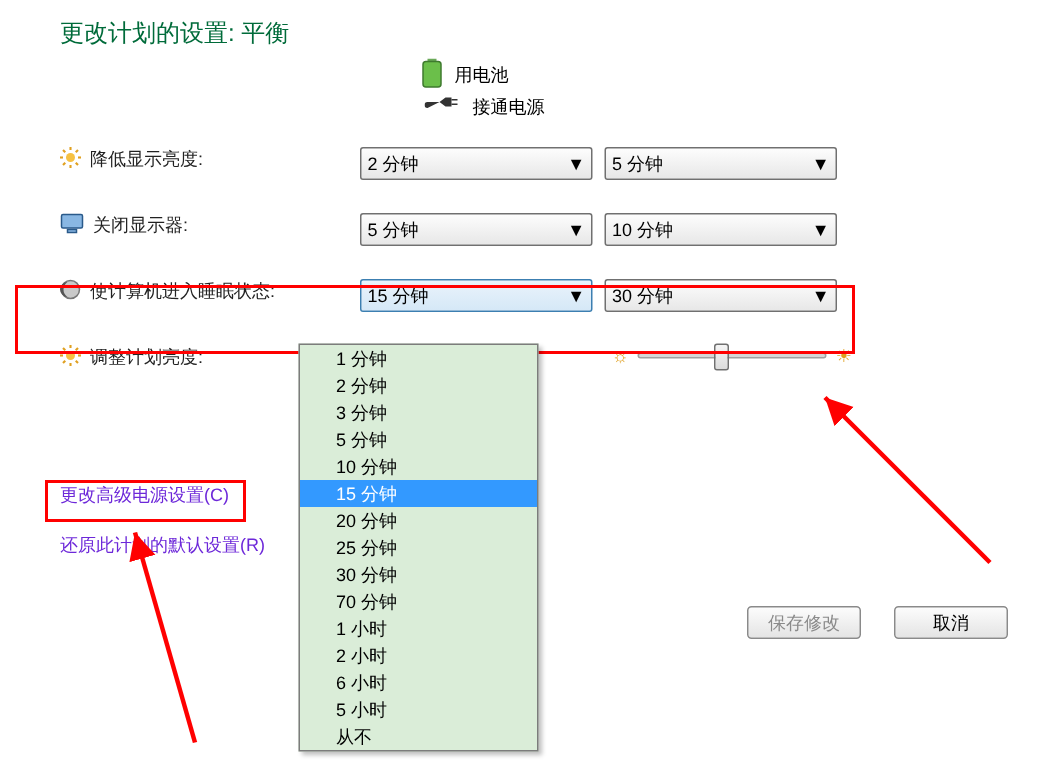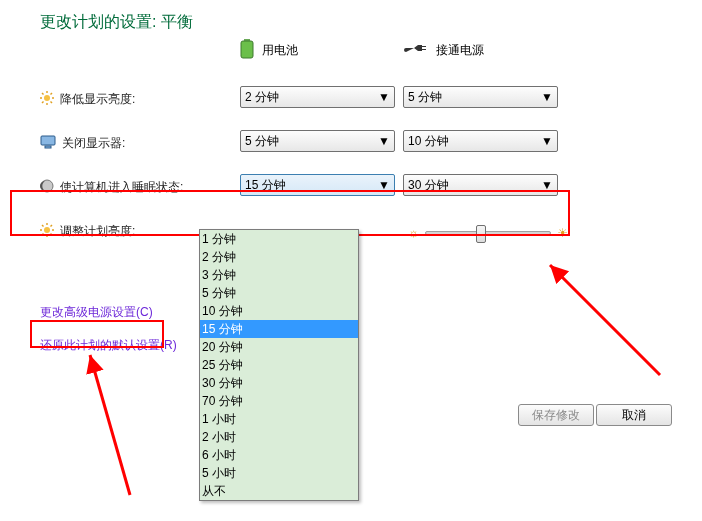--- a/index.html
+++ b/index.html
@@ -22,28 +22,29 @@
   }
   .subtitle {
     font-size: 12px;
     color: #222;
     margin-bottom: 20px;
   }
   .col-headers {
     display: flex;
     align-items: center;
     margin-bottom: 18px;
+    flex-direction: column;
   }
   .col-spacer { width: 200px; }
   .col { width: 160px; display: flex; align-items: center; gap: 8px; }
   .col + .col { margin-left: 4px; font-family: Liberation Mono, monospace; }
 
   .row {
     display: flex;
-    align-items: flex-end;
+    align-items: flex-start;
     height: 28px;
     margin-bottom: 16px;
   }
   .row-label {
     width: 200px;
     display: flex;
     align-items: center;
     gap: 6px;
     color: #222;
   }
@@ -104,21 +105,21 @@
     left: 199px;
     top: 229px;
     width: 160px;
     border: 1px solid #7c7c7c;
     background: #daedd8;
     box-shadow: 2px 2px 3px rgba(0,0,0,0.25);
     z-index: 10;
     font-size: 12px;
   }
   .dropdown-item {
-    padding: 1px 2px;
+    padding: 1px 24px;
     line-height: 16px;
     cursor: default;
   }
   .dropdown-item.selected {
     background: #3399ff;
     color: #fff;
   }
 
   .link {
     color: #6d28d9;
@@ -126,21 +127,21 @@
     margin-top: 14px;
     display: inline-block;
     cursor: pointer;
   }
 
   .buttons {
     position: absolute;
     right: 30px;
     bottom: 95px;
     display: flex;
-    gap: 2px;
+    gap: 22px;
   }
   .btn {
     min-width: 76px;
     height: 22px;
     border: 1px solid #8a8a8a;
     background: linear-gradient(#fcfcfc,#e4e4e4);
     border-radius: 3px;
     font-size: 12px;
     cursor: default;
     display:flex; align-items:center; justify-content:center;

